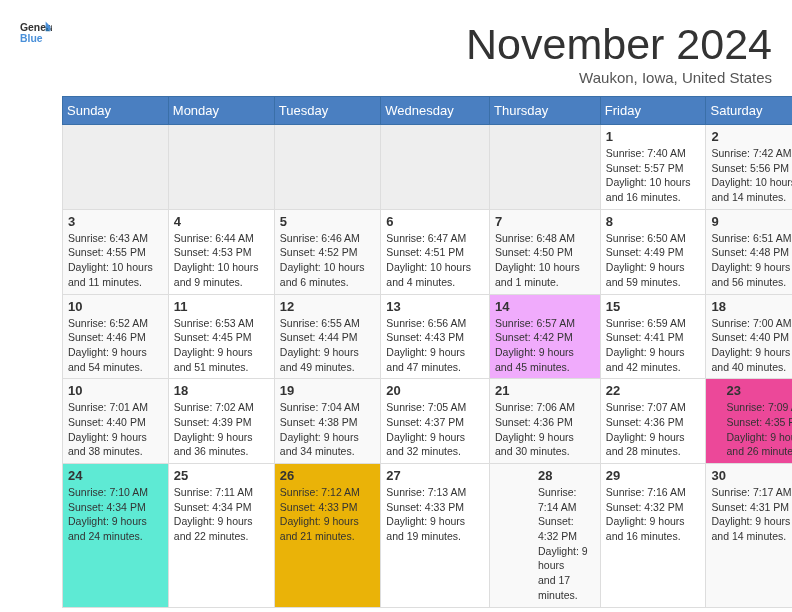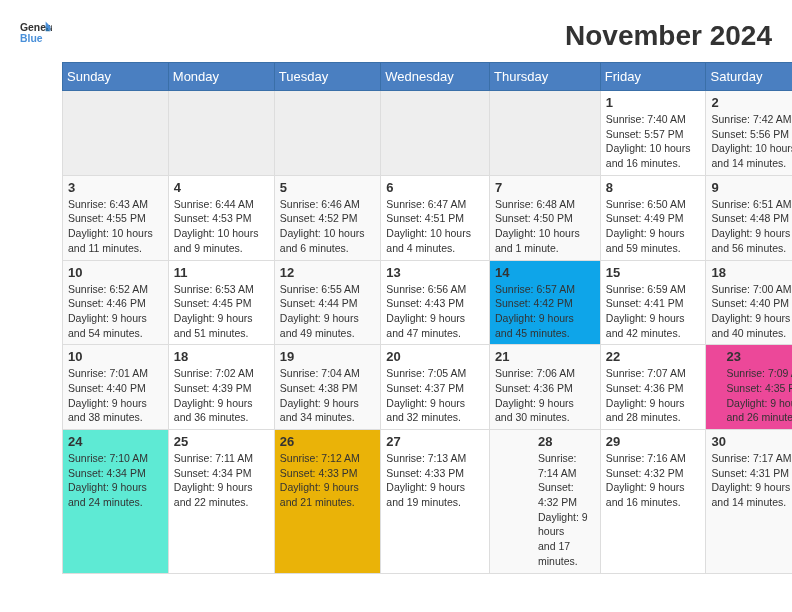--- a/index.html
+++ b/index.html
@@ -22,22 +22,22 @@
       gap: 4px;
     }
     .logo-icon {
       width: 32px;
       height: 28px;
     }
     .title-area {
       text-align: right;
     }
     .month-title {
-      font-size: 28px;
-      font-weight: bold;
+      font-size: 43px;
+      font-weight: normal;
       color: #333;
     }
     .subtitle {
       font-size: 15px;
       color: #555;
     }
     .calendar {
       width: 100%;
       border-collapse: collapse;
       font-size: 11px;
@@ -88,20 +88,21 @@
   <div class="logo">
     <svg class="logo-icon" viewBox="0 0 40 35">
       <text x="0" y="14" font-size="13" font-weight="bold" fill="#333">General</text>
       <text x="0" y="28" font-size="13" font-weight="bold" fill="#4a90d9">Blue</text>
       <polygon points="32,2 38,8 38,14 32,8" fill="#4a90d9"></polygon>
       <polygon points="32,8 38,14 32,14" fill="#2a6fa8"></polygon>
     </svg>
   </div>
   <div class="title-area">
     <div class="month-title">November 2024</div>
+    <div class="subtitle">Waukon, Iowa, United States</div>
   </div>
 </div>
 
 <table class="calendar">
   <thead>
     <tr>
     <th>Sunday</th>
         <th>Monday</th>
         <th>Tuesday</th>
         <th>Wednesday</th>
@@ -166,21 +167,21 @@
           <div class="day-info">Sunrise: 6:53 AM<br>Sunset: 4:45 PM<br>Daylight: 9 hours<br>and 51 minutes.</div>
         </td>
         <td style="background: rgb(249, 249, 249);">
           <div class="day-num">12</div>
           <div class="day-info">Sunrise: 6:55 AM<br>Sunset: 4:44 PM<br>Daylight: 9 hours<br>and 49 minutes.</div>
         </td>
         <td>
           <div class="day-num">13</div>
           <div class="day-info">Sunrise: 6:56 AM<br>Sunset: 4:43 PM<br>Daylight: 9 hours<br>and 47 minutes.</div>
         </td>
-        <td style="background: #0ea5e9;">
+        <td style="background: #f0abfc;">
           <div class="day-num">14</div>
           <div class="day-info">Sunrise: 6:57 AM<br>Sunset: 4:42 PM<br>Daylight: 9 hours<br>and 45 minutes.</div>
         </td>
         <td>
           <div class="day-num">15</div>
           <div class="day-info">Sunrise: 6:59 AM<br>Sunset: 4:41 PM<br>Daylight: 9 hours<br>and 42 minutes.</div>
         </td>
         <td style="background: rgb(249, 249, 249);">
           <div class="day-num">18</div>
           <div class="day-info">Sunrise: 7:00 AM<br>Sunset: 4:40 PM<br>Daylight: 9 hours<br>and 40 minutes.</div>

